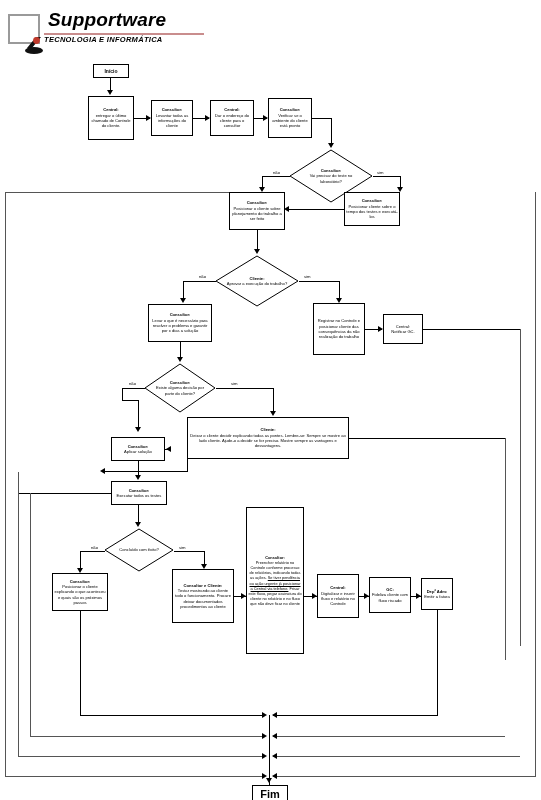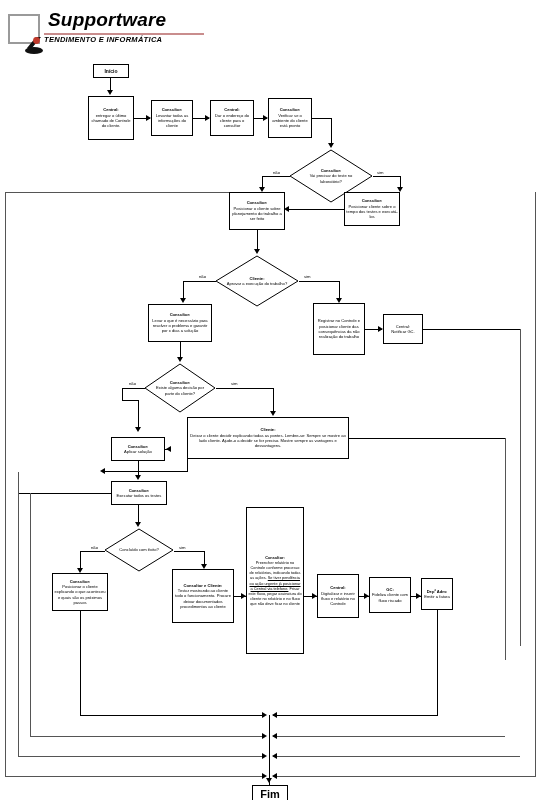--- a/index.html
+++ b/index.html
@@ -56,21 +56,21 @@
   <div id="logo-mark">
     <svg id="logo-glyph" viewBox="0 0 22 22">
       <ellipse cx="11" cy="16.5" rx="9" ry="3.6" fill="#111"></ellipse>
       <path d="M4 14 L13 3 L18 3 L9 14 Z" fill="#111"></path>
       <circle cx="13.5" cy="6.5" r="3.4" fill="#c0392b"></circle>
     </svg>
   </div>
 
   <div id="brand-name">Supportware</div>
   <div id="brand-rule"></div>
-  <div id="brand-sub">TENDIMENTO E INFORMÁTICA</div>
+  <div id="brand-sub">TECNOLOGIA E INFORMÁTICA</div>
 
 </div>
 
 <div id="canvas">
 
   <div class="node term" style="left:93px;top:12px;width:36px;height:14px;">
     <span class="t">Início</span>
   </div>
   <div class="ln lnv" style="left:110px;top:26px;height:15px;"></div>
   <div class="ar ad" style="left:107px;top:38px;"></div>

